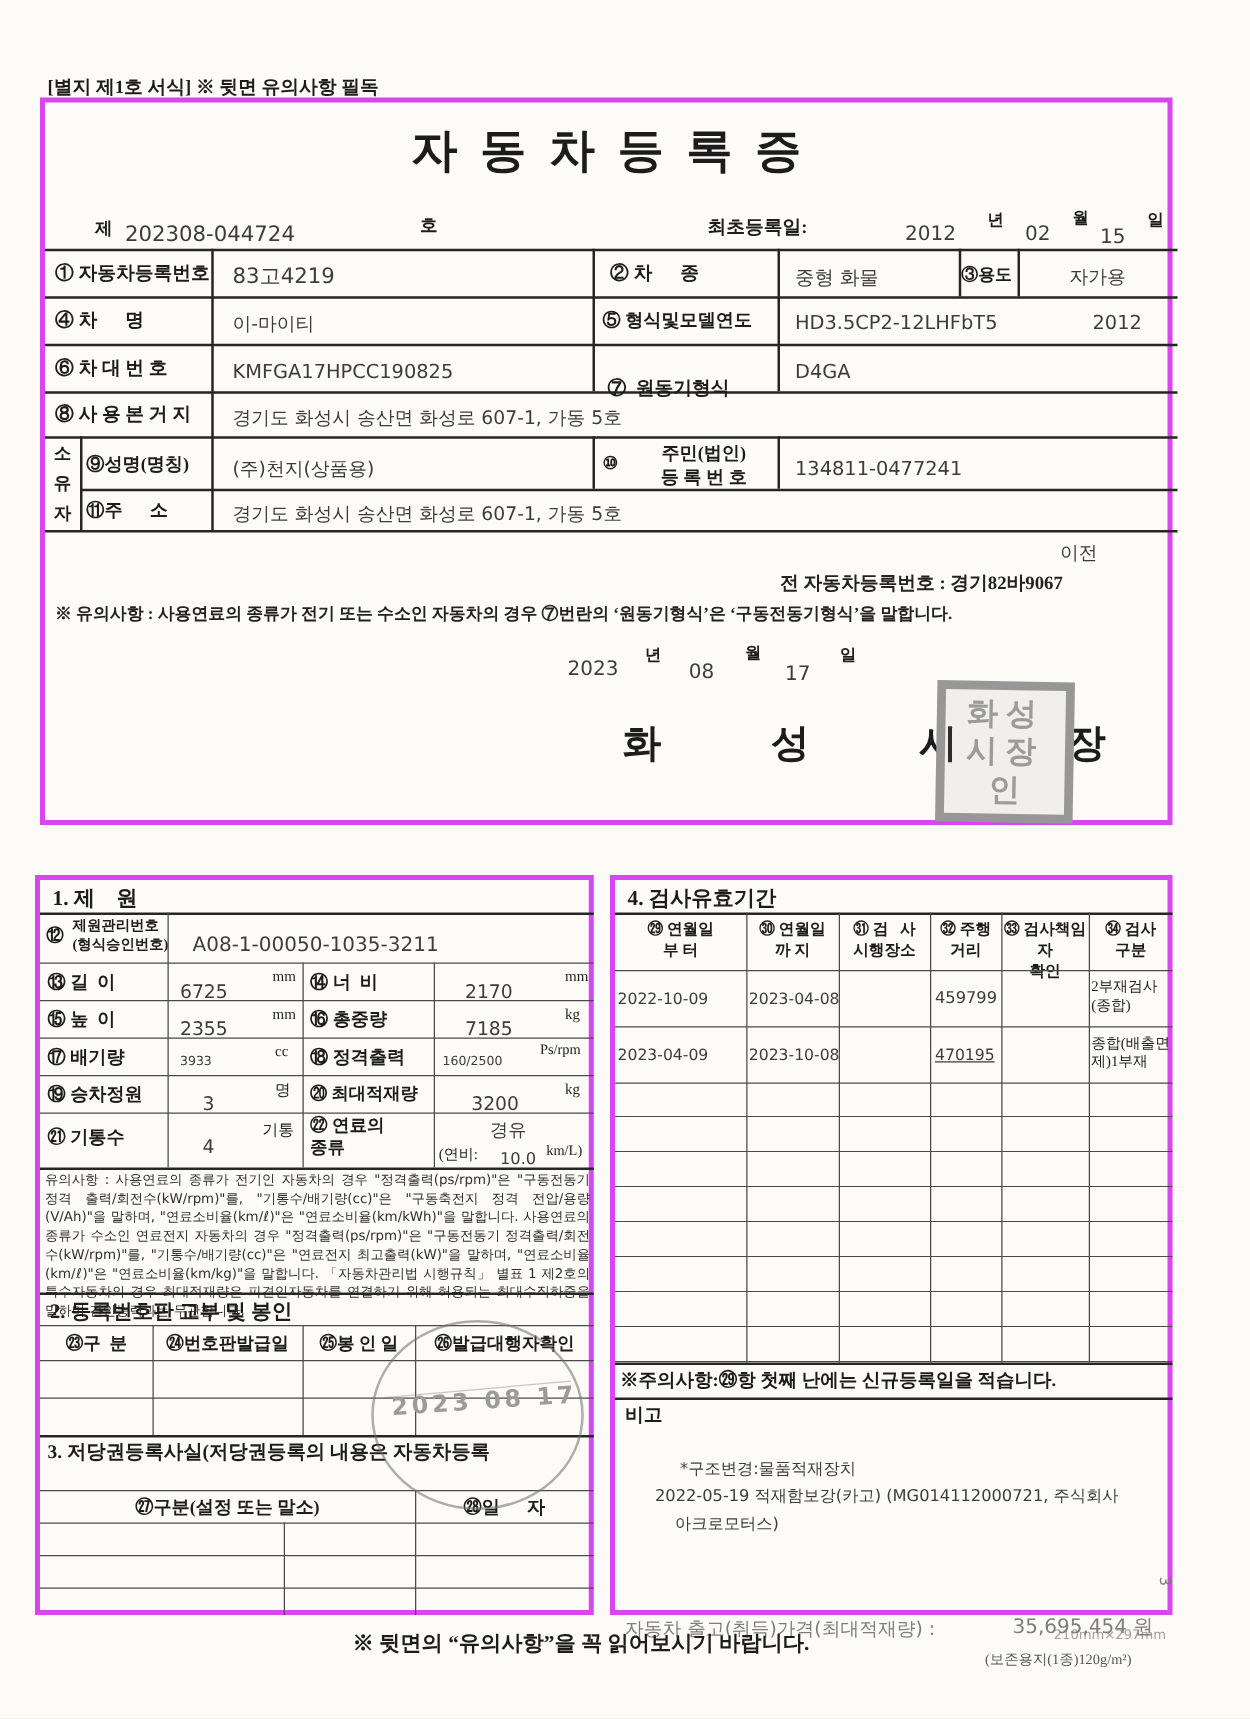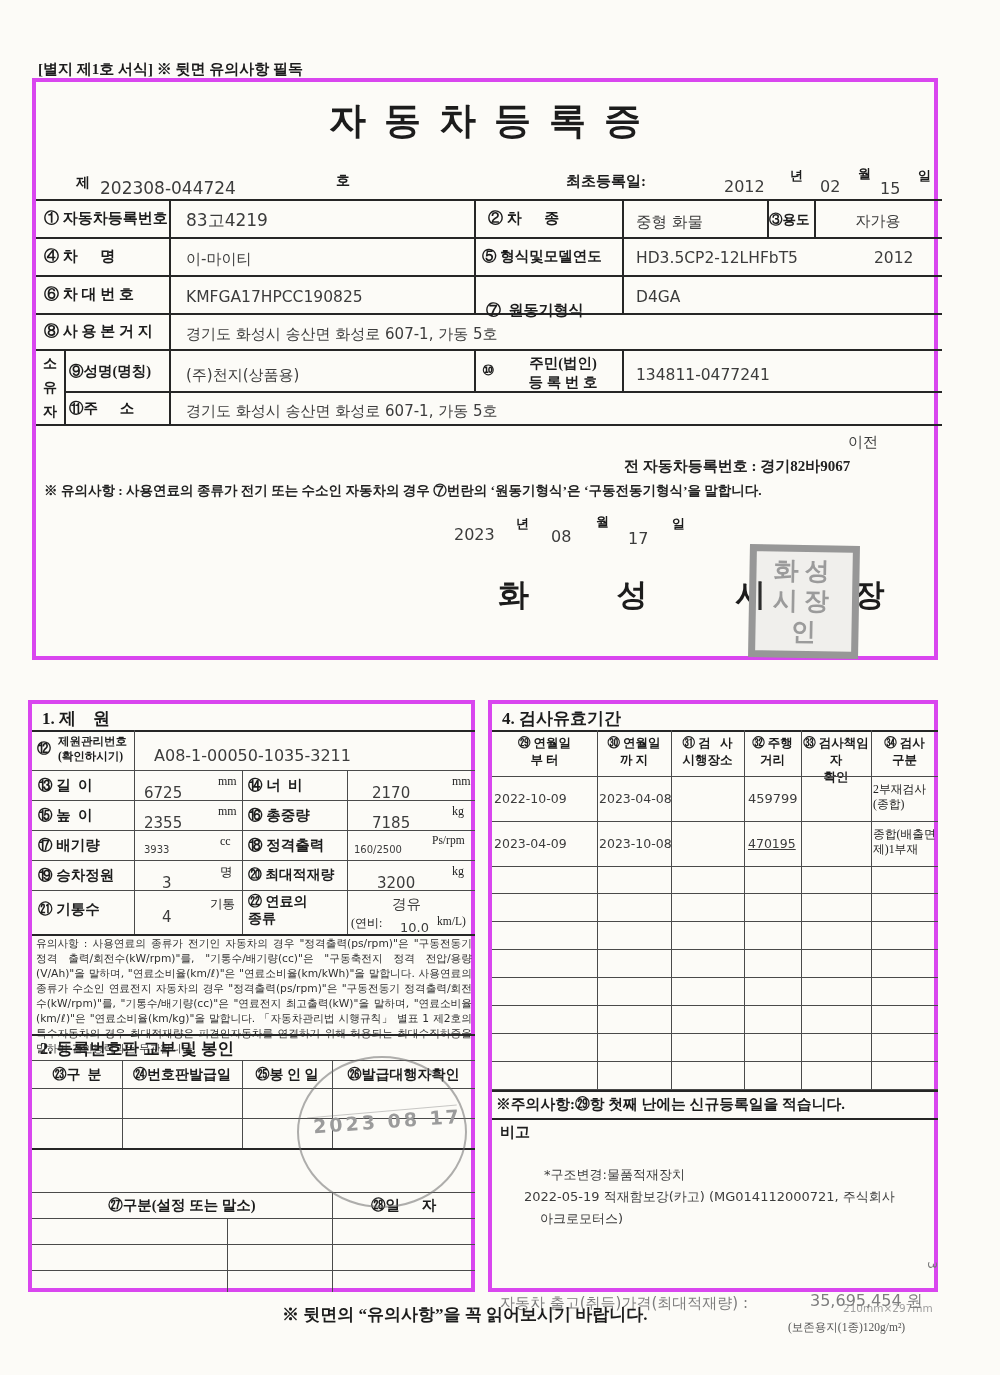--- a/index.html
+++ b/index.html
@@ -117,21 +117,21 @@
     <div class="hl2" style="left:0;top:126px;width:443px;"></div>
     <div class="hl2" style="left:0;top:156px;width:443px;"></div>
     <div class="hl2" style="left:0;top:186px;width:443px;"></div>
     <div class="hl" style="left:0;top:230px;width:443px;"></div>
     <div class="vl2" style="left:102px;top:26px;height:204px;"></div>
     <div class="vl2" style="left:210px;top:66px;height:164px;"></div>
     <div class="vl2" style="left:315px;top:66px;height:164px;"></div>
 
     <div class="abs lbl" style="left:5px;top:36px;font-size:14px;">⑫</div>
     <div class="abs lbl" style="left:26px;top:30px;font-size:11.5px;line-height:1.25;">제원관리번호</div>
-    <div class="abs lbl" style="left:26px;top:45px;font-size:11.5px;line-height:1.25;">(확인하시기)</div>
+    <div class="abs lbl" style="left:26px;top:45px;font-size:11.5px;line-height:1.25;">(형식승인번호)</div>
     <div class="abs val" style="left:122px;top:42px;font-size:16px;">A08-1-00050-1035-3211</div>
 
     <div class="abs lbl" style="left:6px;top:72px;font-size:14.5px;">⑬ 길  이</div>
     <div class="abs val" style="left:112px;top:80px;font-size:15px;">6725</div>
     <div class="abs lbl2" style="left:186px;top:70px;font-size:12px;">mm</div>
     <div class="abs lbl" style="left:216px;top:72px;font-size:14.5px;">⑭ 너  비</div>
     <div class="abs val" style="left:340px;top:80px;font-size:15px;">2170</div>
     <div class="abs lbl2" style="left:420px;top:70px;font-size:12px;">mm</div>
 
     <div class="abs lbl" style="left:6px;top:102px;font-size:14.5px;">⑮ 높  이</div>
@@ -174,20 +174,21 @@
     <div class="abs lbl ctr" style="left:90px;top:362px;width:120px;font-size:14px;">㉔번호판발급일</div>
     <div class="abs lbl ctr" style="left:210px;top:362px;width:90px;font-size:14px;">㉕봉 인 일</div>
     <div class="abs lbl ctr" style="left:300px;top:362px;width:143px;font-size:14px;">㉖발급대행자확인</div>
     <div class="vl2" style="left:90px;top:356px;height:88px;"></div>
     <div class="vl2" style="left:210px;top:356px;height:88px;"></div>
     <div class="vl2" style="left:300px;top:356px;height:88px;"></div>
     <div class="hl2" style="left:0;top:384px;width:443px;"></div>
     <div class="hl2" style="left:0;top:414px;width:443px;"></div>
 
     <div class="hl" style="left:0;top:444px;width:443px;"></div>
+    <div class="abs lbl" style="left:6px;top:447px;font-size:15.5px;">3. 저당권등록사실(저당권등록의 내용은 자동차등록</div>
     <div class="hl2" style="left:0;top:488px;width:443px;"></div>
     <div class="abs lbl ctr" style="left:0;top:492px;width:300px;font-size:14.5px;">㉗구분(설정 또는 말소)</div>
     <div class="abs lbl ctr" style="left:300px;top:492px;width:143px;font-size:14.5px;">㉘일      자</div>
     <div class="vl2" style="left:300px;top:488px;height:100px;"></div>
     <div class="hl2" style="left:0;top:514px;width:443px;"></div>
     <div class="vl2" style="left:195px;top:514px;height:74px;"></div>
     <div class="hl2" style="left:0;top:540px;width:443px;"></div>
     <div class="hl2" style="left:0;top:566px;width:443px;"></div>
   </div>
 

